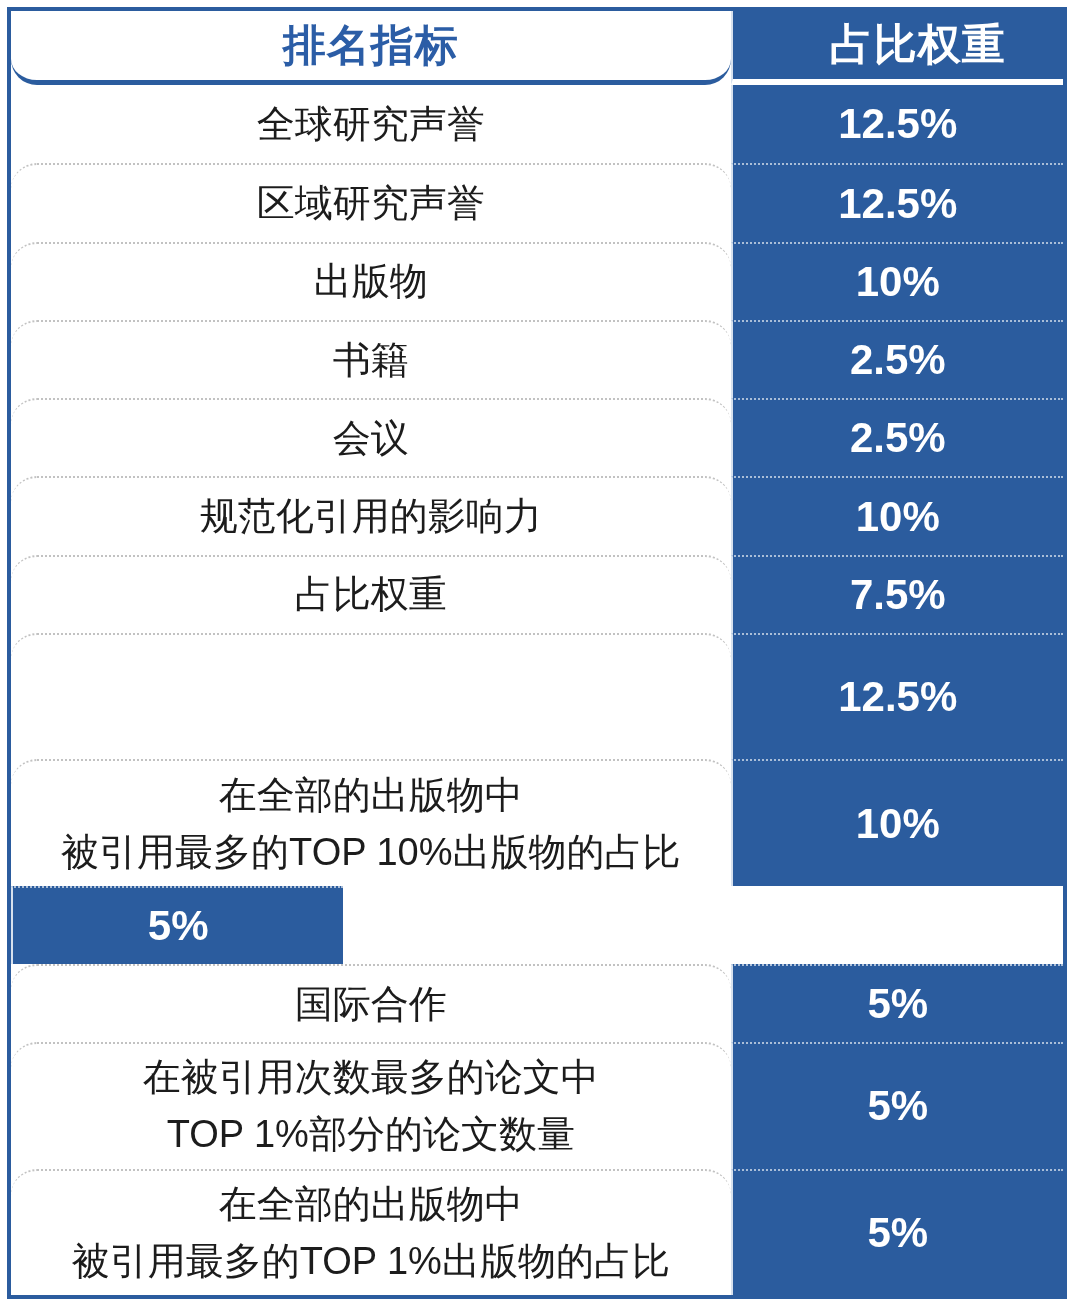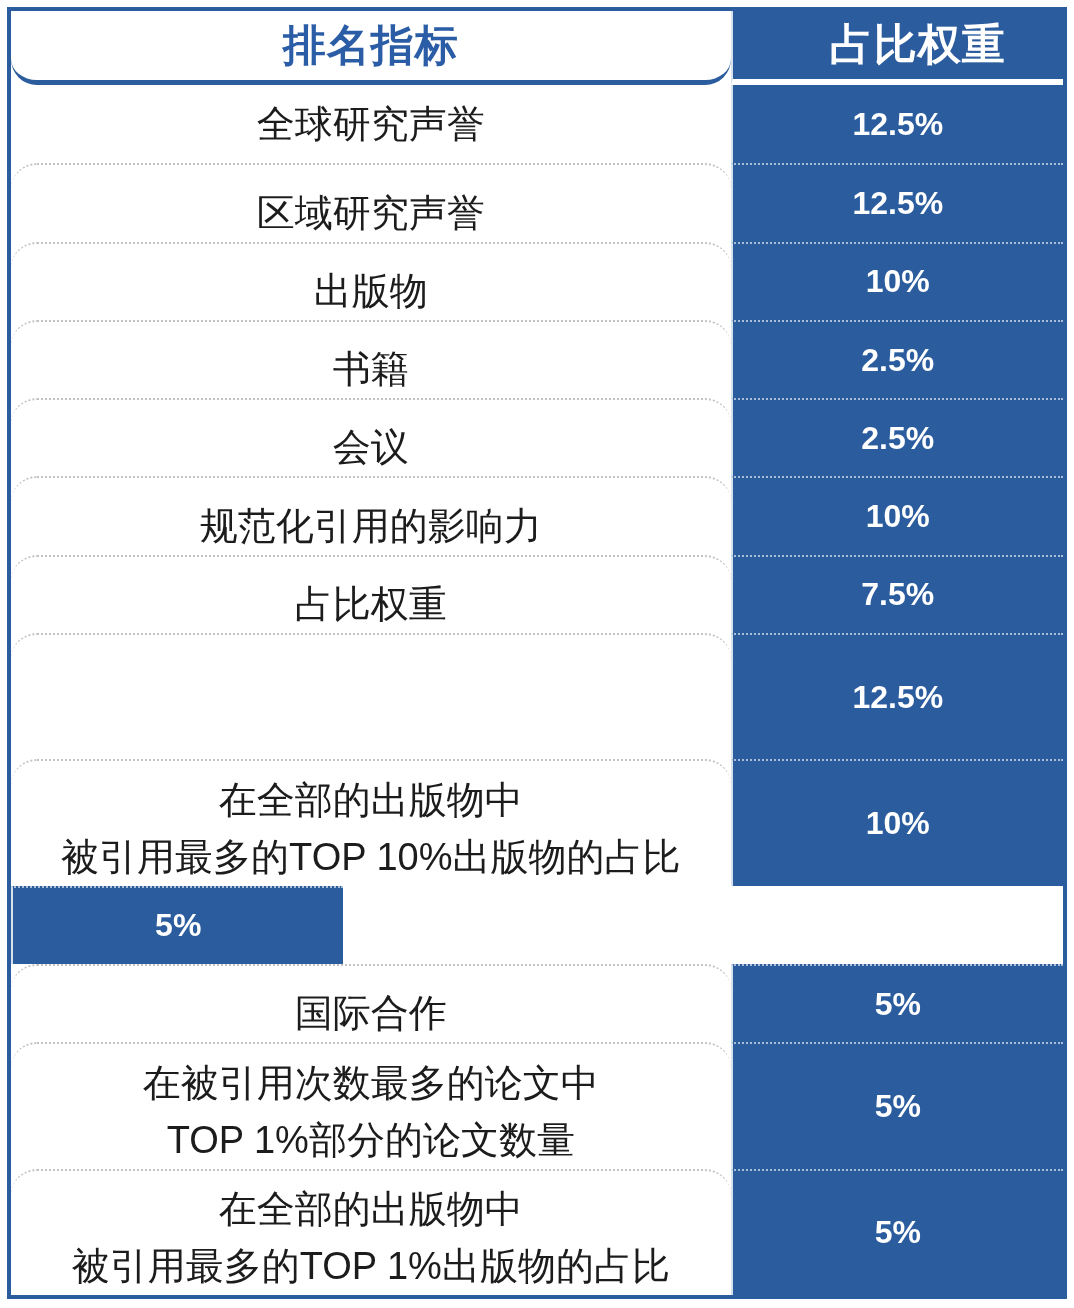--- a/index.html
+++ b/index.html
@@ -44,41 +44,40 @@
     border-radius:26px;
   }
   .cell-right{
     width:31.6%;
     flex:0 0 31.6%;
     display:flex;
     justify-content:center;
     align-items:center;
     background:var(--blue);
     color:#ffffff;
-    font-size:32px;
+    font-size:42px;
     font-weight:700;
     border-left:2px solid var(--col-line);
   }
   .row.header .cell-left{
     color:var(--header-blue);
     font-size:43px;
     font-weight:700;
     letter-spacing:1px;
     border-bottom:5px solid var(--blue);
   }
   .row.header .cell-right{
     font-size:43px;
     font-weight:700;
     letter-spacing:1px;
     border-bottom:6px solid #ffffff;
     padding-left:40px;
   }
   .row.body + .row.body .cell-left{
     border-top:2px dotted var(--divider-gray);
-    justify-content:flex-end;
   }
   .row.body + .row.body .cell-right{
     border-top:2px dotted var(--divider-light);
   }
   .label-line{display:block;}
 </style>
 </head>
 <body>
 
 <div class="frame">

